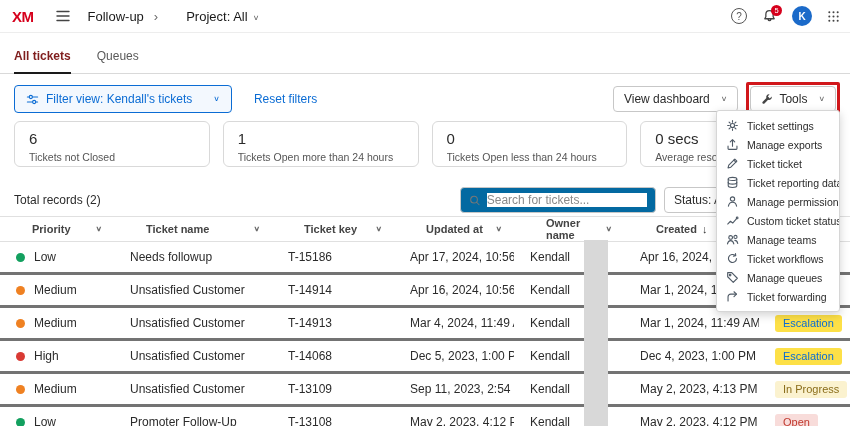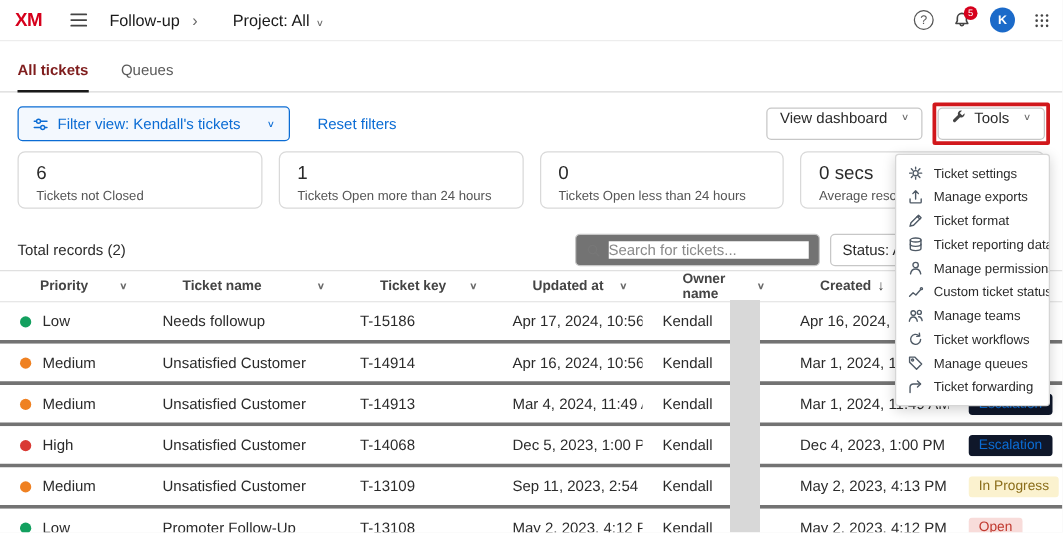--- a/index.html
+++ b/index.html
@@ -24,59 +24,59 @@
   .tabbar { display: flex; gap: 26px; padding: 0 14px; margin-top: 16px; border-bottom: 1px solid #d9d9d9; }
   .tab { font-size: 12px; color: #5a5a5a; padding-bottom: 9px; cursor: pointer; }
   .tab.active { color: #7f1d1d; font-weight: bold; border-bottom: 2px solid #1a1a1a; margin-bottom: -1px; }
 
   
   .filter-row { display: flex; align-items: center; padding: 0 10px 0 14px; margin-top: 11px; height: 28px; }
   .filter-btn { display: inline-flex; align-items: center; gap: 7px; height: 28px; padding: 0 11px; border: 1px solid #0b6cd4; border-radius: 4px; background: #f3f8fe; color: #0b6cd4; font-size: 12px; cursor: pointer; }
   .filter-btn .chev { color: #0b6cd4; margin-left: 14px; }
   .reset-link { margin-left: 22px; color: #0b6cd4; font-size: 12px; cursor: pointer; }
   .right-btns { margin-left: auto; display: flex; align-items: center; gap: 8px; }
-  .ghost-btn { display: inline-flex; gap: 6px; height: 26px; padding: 0 10px; border: 1px solid #c7c7c7; border-radius: 4px; background: #fff; color: #2b2b2b; font-size: 12px; cursor: pointer; white-space: nowrap; }
+  .ghost-btn { display: inline-flex; align-items: center; gap: 6px; height: 26px; padding: 0 10px; border: 1px solid #c7c7c7; border-radius: 4px; background: #fff; color: #2b2b2b; font-size: 12px; cursor: pointer; white-space: nowrap; }
   .annotation { border: 3px solid #d1171b; border-radius: 2px; padding: 1px; display: inline-flex; }
 
   
   .stats-row { display: flex; gap: 13px; padding: 0 14px; margin-top: 8px; }
   .stat-card { flex: 1; border: 1px solid #d9d9d9; border-radius: 6px; padding: 8px 14px; height: 46px; background: #fff; }
   .stat-value { font-size: 15px; color: #2b2b2b; }
   .stat-label { font-size: 10.5px; color: #555; margin-top: 4px; white-space: nowrap; overflow: hidden; }
 
   
   .records-bar { display: flex; align-items: center; padding: 0 14px; margin-top: 20px; height: 26px; }
   .total-label { font-size: 12px; color: #2b2b2b; }
-  .search-box { margin-left: auto; display: flex; align-items: center; gap: 6px; width: 196px; height: 26px; border: 1px solid #c7c7c7; border-radius: 4px; padding: 0 8px; background: #737373; }
+  .search-box { margin-left: auto; display: flex; align-items: center; gap: 6px; width: 196px; height: 26px; border: 1px solid #c7c7c7; border-radius: 4px; padding: 0 8px; background: #0369a1; }
   .search-box input { border: none; outline: none; font-size: 12px; color: #333; width: 100%; font-family: "Liberation Sans", sans-serif; }
   .search-box input::placeholder { color: #8a8a8a; }
   .status-filter { margin-left: 8px; display: inline-flex; align-items: center; height: 26px; width: 172px; padding: 0 9px; border: 1px solid #c7c7c7; border-radius: 4px; font-size: 12px; color: #2b2b2b; background: #fff; cursor: pointer; white-space: nowrap; overflow: hidden; }
 
   
   .table { margin-top: 3px; }
   .tr, .thead { display: grid; grid-template-columns: 114px 158px 122px 120px 110px 135px 1fr; align-items: center; }
   .thead { height: 26px; border-top: 1px solid #e0e0e0; border-bottom: 1px solid #e0e0e0; }
   .th { display: flex; align-items: center; font-size: 11px; font-weight: bold; color: #444; padding-left: 32px; padding-right: 12px; cursor: pointer; height: 100%; }
   .th .chev { margin-left: auto; }
   .sort-arrow { font-size: 11px; margin-left: 5px; color: #333; }
   .tr { height: 33px; border-bottom: 3px solid #737373; cursor: pointer; background: #fff; }
   .td { font-size: 12px; color: #2b2b2b; padding-left: 16px; white-space: nowrap; overflow: hidden; }
   .dot { width: 9px; height: 9px; border-radius: 50%; display: inline-block; margin-right: 9px; vertical-align: -1px; }
   .dot-low { background: #13a05f; }
   .dot-medium { background: #ef8122; }
   .dot-high { background: #d93a34; }
   .badge { font-size: 11px; padding: 2.5px 8px; border-radius: 3px; display: inline-block; }
   .badge:empty { display: none; }
-  .badge-escalation { background: #0f172a; color: #0b6cd4; }
+  .badge-escalation { background: #fde047; color: #0b6cd4; }
   .badge-inprogress { background: #fbf2cf; color: #8a6d1a; }
   .badge-open { background: #f8dcda; color: #c0392f; }
 
   
   .scroll-strip { position: absolute; left: 584px; top: 240px; width: 24px; bottom: 0; background: #d8d8d8; z-index: 5; cursor: pointer; }
-  .tools-menu { position: absolute; top: 123px; left: 716px; width: 124px; background: #fff; border: 1px solid #d6d6d6; border-radius: 3px; box-shadow: 0 3px 10px rgba(0,0,0,0.18); padding: 5px 0; z-index: 30; }
+  .tools-menu { position: absolute; top: 110px; left: 716px; width: 124px; background: #fff; border: 1px solid #d6d6d6; border-radius: 3px; box-shadow: 0 3px 10px rgba(0,0,0,0.18); padding: 5px 0; z-index: 30; }
   .menu-item { display: flex; align-items: center; gap: 8px; height: 19px; padding: 0 9px; font-size: 10.5px; color: #2b2b2b; cursor: pointer; white-space: nowrap; overflow: hidden; }
   .menu-item svg { flex-shrink: 0; }
 
   .icon-stroke { stroke: #4f5a66; stroke-width: 1.2; fill: none; stroke-linecap: round; stroke-linejoin: round; }
 </style>
 </head>
 <body>
 
 <div class="app">
 
@@ -294,21 +294,21 @@
         </svg>
       <span>Manage exports</span>
     </div>
     <div class="menu-item">
       <svg width="13" height="13" viewBox="0 0 14 14">
           <g class="icon-stroke">
             <path d="M2.2 11.8l.8-3L9.5 2.3l2.2 2.2-6.5 6.5-3 .8z"></path>
             <path d="M8.4 3.4l2.2 2.2"></path>
           </g>
         </svg>
-      <span>Ticket format</span>
+      <span>Ticket ticket</span>
     </div>
     <div class="menu-item">
       <svg width="13" height="13" viewBox="0 0 14 14">
           <g class="icon-stroke">
             <ellipse cx="7" cy="3.2" rx="4.6" ry="1.7"></ellipse>
             <path d="M2.4 3.2v7.4c0 1 2 1.8 4.6 1.8s4.6-.8 4.6-1.8V3.2"></path>
             <path d="M2.4 6.9c0 1 2 1.8 4.6 1.8s4.6-.8 4.6-1.8"></path>
           </g>
         </svg>
       <span>Ticket reporting datasets</span>

